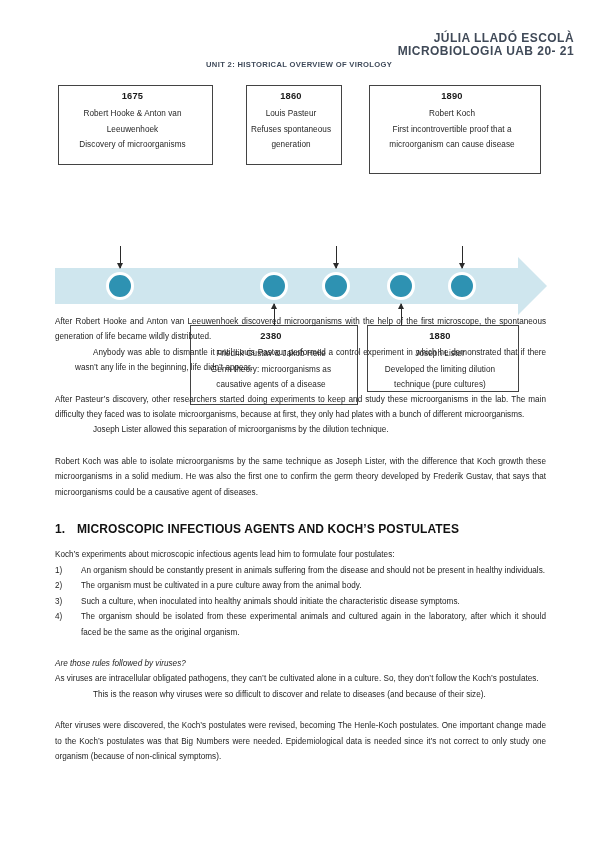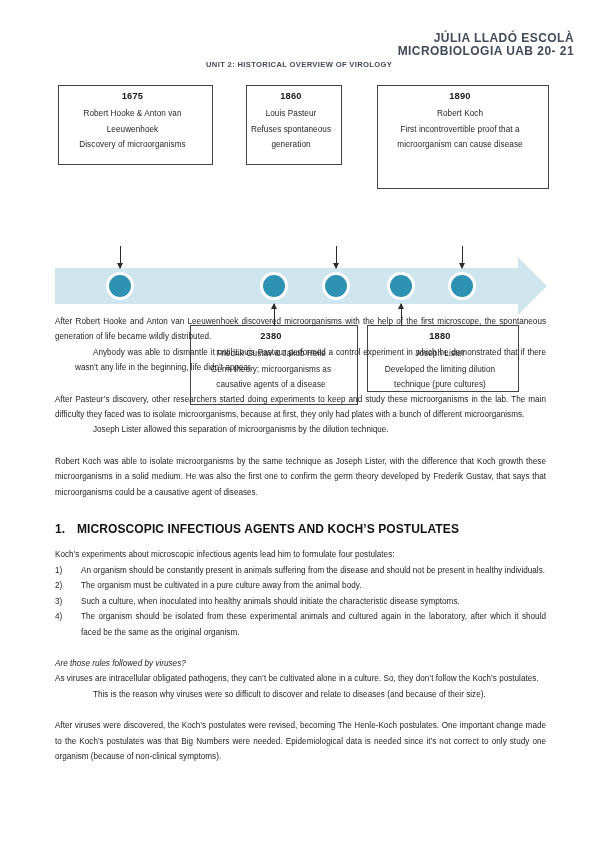--- a/index.html
+++ b/index.html
@@ -192,21 +192,21 @@
       <div class="ln">Discovery of microorganisms</div>
     </div>
 
     <div class="tl-box" style="left:246px; top:1px; width:96px; height:80px;">
       <div class="yr">1860</div>
       <div class="ln">Louis Pasteur</div>
       <div class="ln">Refuses spontaneous</div>
       <div class="ln">generation</div>
     </div>
 
-    <div class="tl-box" style="left:377px; top:1px; width:172px; height:104px;">
+    <div class="tl-box" style="left:369px; top:1px; width:172px; height:89px;">
       <div class="yr">1890</div>
       <div class="ln">Robert Koch</div>
       <div class="ln">First incontrovertible proof that a</div>
       <div class="ln">microorganism can cause disease</div>
     </div>
 
     <div class="tl-box" style="left:190px; top:241px; width:168px; height:80px;">
       <div class="yr">2380</div>
       <div class="ln">Friedrik Gustav &amp; Jakob Heile</div>
       <div class="ln">Germ theory: microorganisms as</div>

